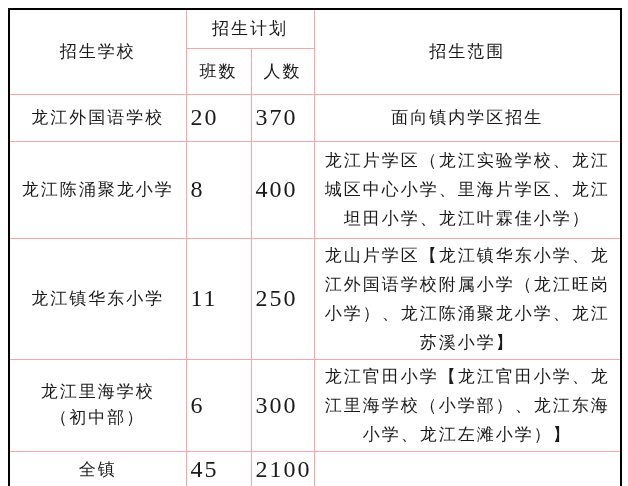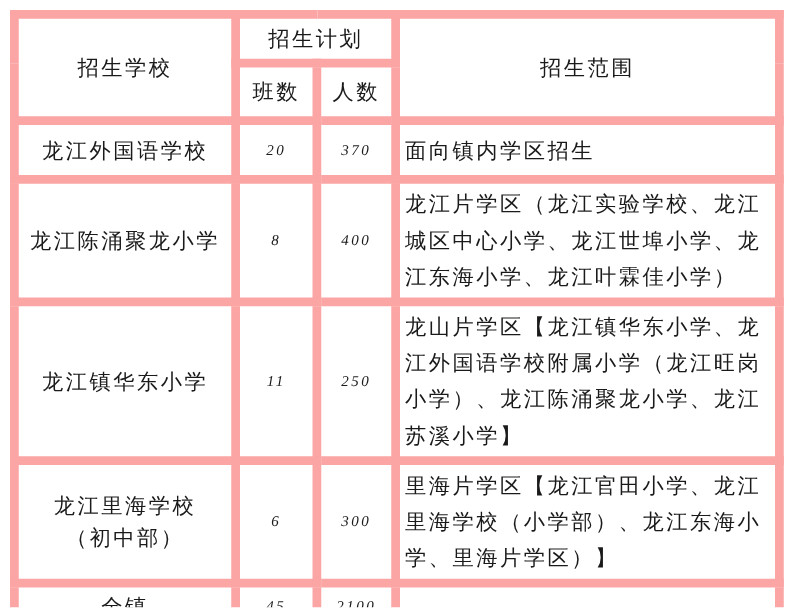--- a/index.html
+++ b/index.html
@@ -21,42 +21,42 @@
     left: 8px;
     top: 8px;
     width: 612px;
     border-collapse: collapse;
     table-layout: fixed;
     border: 2px solid #000000;
     font-size: 17px;
     letter-spacing: 2px;
   }
   table.enroll-table td {
-    border: 7px solid #fca5a5;
+    border: 1px solid #fca5a5;
     vertical-align: middle;
     padding: 2px 4px;
     overflow: hidden;
   }
   col.c1 { width: 177px; }
   col.c2 { width: 65px; }
   col.c3 { width: 63px; }
   col.c4 { width: 307px; }
 
   tr.hr1 { height: 39px; }
   tr.hr2 { height: 46px; }
   tr.r1  { height: 47px; }
   tr.r2  { height: 97px; }
   tr.r3  { height: 120px; }
   tr.r4  { height: 85px; margin-top: 24px; }
   tr.r5  { height: 37px; }
 
   td.center { text-align: center; }
-  td.num    { text-align: center; font-size: 12px; font-style: italic; }
+  td.num    { text-align: left; font-size: 24px; }
   td.range  {
-    text-align: left;
+    text-align: center;
     padding: 4px 6px;
     line-height: 29px;
   }
   .line { display: block; line-height: 26px; }
 </style>
 </head>
 <body>
 
 <div class="page">
   <table class="enroll-table">
@@ -81,38 +81,38 @@
         <td class="center">龙江外国语学校</td>
         <td class="num">20</td>
         <td class="num">370</td>
         <td class="range">面向镇内学区招生</td>
       </tr>
 
       <tr class="r2">
         <td class="center">龙江陈涌聚龙小学</td>
         <td class="num">8</td>
         <td class="num">400</td>
-        <td class="range">龙江片学区（龙江实验学校、龙江城区中心小学、龙江世埠小学、龙江东海小学、龙江叶霖佳小学）</td>
+        <td class="range">龙江片学区（龙江实验学校、龙江城区中心小学、里海片学区、龙江坦田小学、龙江叶霖佳小学）</td>
       </tr>
 
       <tr class="r3">
         <td class="center">龙江镇华东小学</td>
         <td class="num">11</td>
         <td class="num">250</td>
         <td class="range">龙山片学区【龙江镇华东小学、龙江外国语学校附属小学（龙江旺岗小学）、龙江陈涌聚龙小学、龙江苏溪小学】</td>
       </tr>
 
       <tr class="r4">
         <td class="center">
           <span class="line">龙江里海学校</span>
           <span class="line">（初中部）</span>
         </td>
         <td class="num">6</td>
         <td class="num">300</td>
-        <td class="range">里海片学区【龙江官田小学、龙江里海学校（小学部）、龙江东海小学、里海片学区）】</td>
+        <td class="range">龙江官田小学【龙江官田小学、龙江里海学校（小学部）、龙江东海小学、龙江左滩小学）】</td>
       </tr>
 
       <tr class="r5">
         <td class="center">全镇</td>
         <td class="num">45</td>
         <td class="num">2100</td>
         <td class="range"></td>
       </tr>
     </tbody>
   </table>

